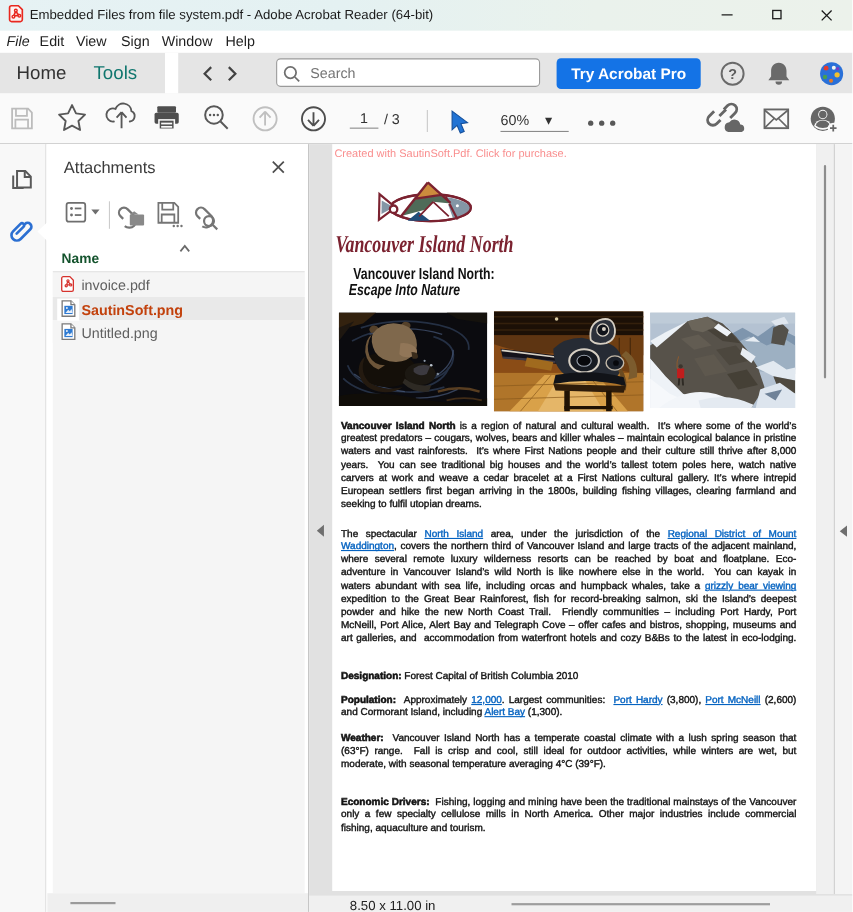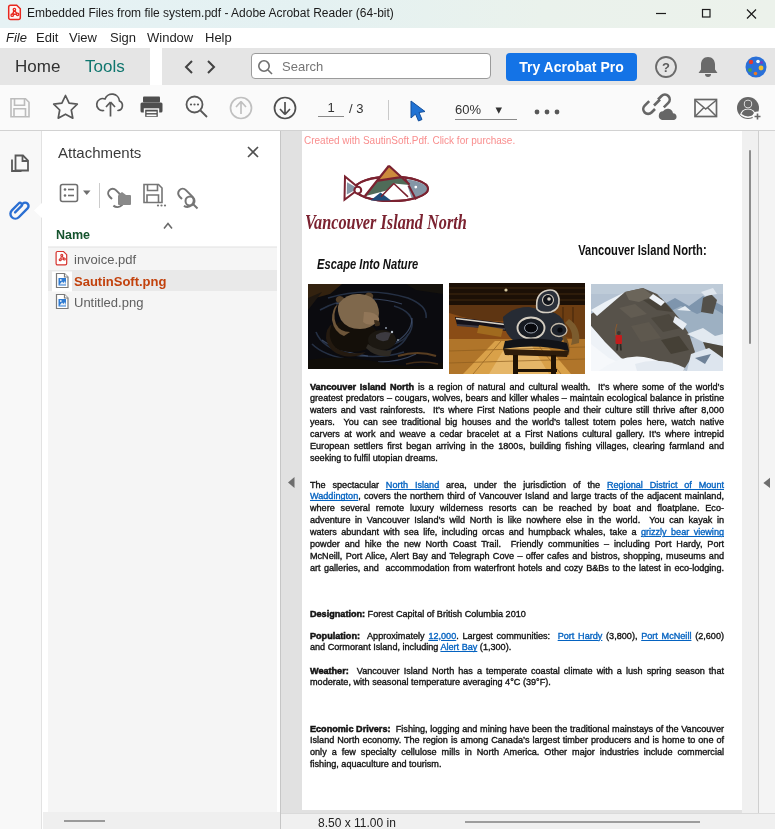--- a/index.html
+++ b/index.html
@@ -53,21 +53,21 @@
 #panelhthumb { left:64px; top:820px; width:41px; height:2px; background:#9a9a9a; }
 
 
 #attachtitle { left:58px; top:144px; font-size:15px; color:#3b3b3b; }
 #listarea { left:48px; top:247px; width:229px; height:565px; background:#f5f5f5; }
 .row { position:absolute; left:48px; width:229px; height:21px; }
 .rowtext { position:absolute; left:26px; top:4px; font-size:13px; color:#606060; }
 
 
 #redline { left:304px; top:135px; font-size:10px; color:#f98e8e; }
-#head1 { left:302px; top:242px; width:424px; text-align:right; font-size:14.5px; font-weight:bold; color:#111; }
+#head1 { left:302px; top:242px; width:424px; text-align:left; font-size:14.5px; font-weight:bold; color:#111; }
 .hsq { display:inline-block; transform:scaleX(0.77); transform-origin:center; }
 #head2 { left:302px; top:256px; width:424px; text-align:left; font-size:14.5px; font-weight:bold; font-style:italic; color:#111; }
 .bodytext { position:absolute; left:310px; width:414px; font-size:9.1px; line-height:11.95px;
   color:#131313; -webkit-text-stroke:0.35px #131313; }
 .bodytext div { text-align:justify; text-align-last:justify; }
 .bodytext div.last { text-align-last:left; }
 .bodytext a { color:#0563c1; text-decoration:underline; -webkit-text-stroke:0.35px #0563c1; }
 .bodytext b { -webkit-text-stroke:0.5px #131313; }
 </style>
 </head>
@@ -269,38 +269,39 @@
 <div>carvers at work and weave a cedar bracelet at a First Nations cultural gallery. It’s where intrepid</div>
 <div>European settlers first began arriving in the 1800s, building fishing villages, clearing farmland and</div>
 <div class="last">seeking to fulfil utopian dreams.</div>
 </div>
 <div class="bodytext" id="p2" style="top:479.5px;">
 <div>The spectacular <a>North Island</a> area, under the jurisdiction of the <a>Regional District of Mount</a></div>
 <div><a>Waddington</a>, covers the northern third of Vancouver Island and large tracts of the adjacent mainland,</div>
 <div>where several remote luxury wilderness resorts can be reached by boat and floatplane. Eco-</div>
 <div>adventure in Vancouver Island’s wild North is like nowhere else in the world.&nbsp; You can kayak in</div>
 <div>waters abundant with sea life, including orcas and humpback whales, take a <a>grizzly bear viewing</a></div>
+<div>expedition to the Great Bear Rainforest, fish for record-breaking salmon, ski the Island’s deepest</div>
 <div>powder and hike the new North Coast Trail.&nbsp; Friendly communities – including Port Hardy, Port</div>
 <div>McNeill, Port Alice, Alert Bay and Telegraph Cove – offer cafes and bistros, shopping, museums and</div>
 <div>art galleries, and&nbsp; accommodation from waterfront hotels and cozy B&amp;Bs to the latest in eco-lodging.</div>
 </div>
 <div class="bodytext" id="p3" style="top:608.5px;">
 <div class="last"><b>Designation:</b> Forest Capital of British Columbia 2010</div>
 </div>
 <div class="bodytext" id="p4" style="top:630.5px;">
 <div><b>Population:</b>&nbsp; Approximately <a>12,000</a>. Largest communities:&nbsp; <a>Port Hardy</a> (3,800), <a>Port McNeill</a> (2,600)</div>
 <div class="last">and Cormorant Island, including <a>Alert Bay</a> (1,300).</div>
 </div>
 <div class="bodytext" id="p5" style="top:665.5px;">
 <div><b>Weather:</b>&nbsp; Vancouver Island North has a temperate coastal climate with a lush spring season that</div>
+<div>(63°F) range.&nbsp; Fall is crisp and cool, still ideal for outdoor activities, while winters are wet, but</div>
 <div class="last">moderate, with seasonal temperature averaging 4°C (39°F).</div>
 </div>
 <div class="bodytext" id="p6" style="top:723.5px;">
 <div><b>Economic Drivers:</b>&nbsp; Fishing, logging and mining have been the traditional mainstays of the Vancouver</div>
-<div>Island North economy. The region is among Canada’s largest timber producers and is home to one of</div>
 <div>only a few specialty cellulose mills in North America. Other major industries include commercial</div>
 <div class="last">fishing, aquaculture and tourism.</div>
 </div>
 
 <svg class="abs" style="left:0; top:0;" width="775" height="28" viewBox="0 0 775 28">
   <path d="M10.5,5.2 h6.2 l3.6,3.6 v9 a1.8,1.8 0 0 1 -1.8,1.8 h-8 a1.8,1.8 0 0 1 -1.8,-1.8 V7 a1.8,1.8 0 0 1 1.8,-1.8 z" fill="#fdf3f2" stroke="#e8281f" stroke-width="1.5"></path>
   <g stroke="#e8281f" stroke-width="1.5" fill="none">
     <path d="M14.2,10.3 L12.6,14.2 M14.6,10.6 L17,13.6 M12.9,14.6 L16.6,14"></path>
   </g>
   <circle cx="14.4" cy="9.6" r="1.2" fill="#fff" stroke="#e8281f" stroke-width="1.3"></circle>

